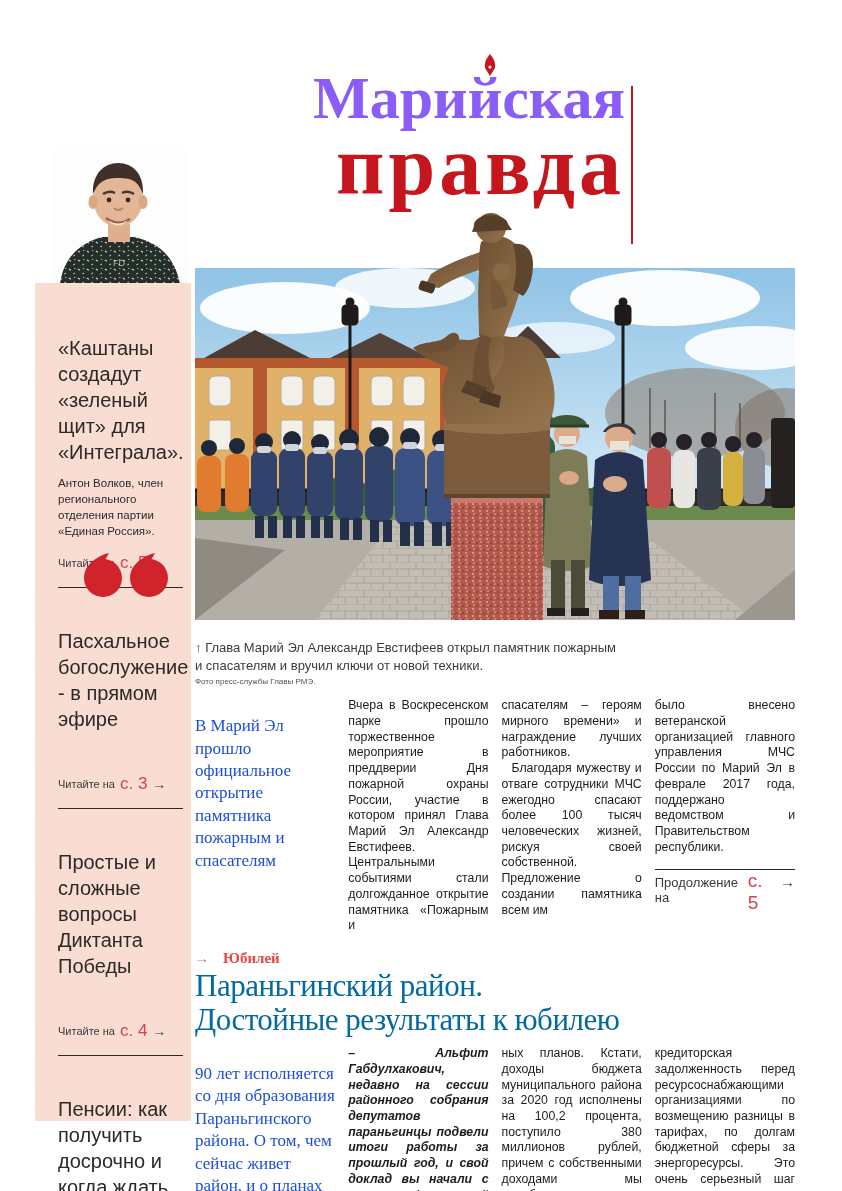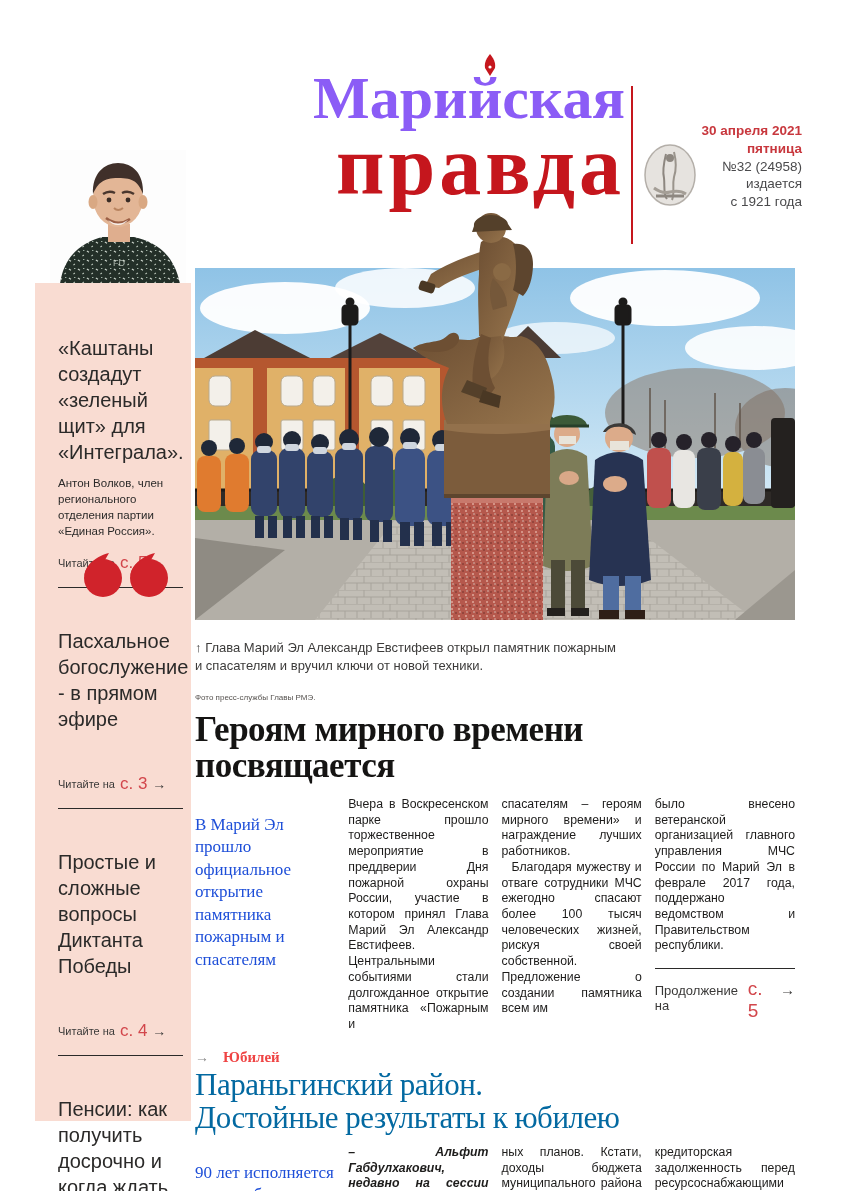--- a/index.html
+++ b/index.html
@@ -30,30 +30,30 @@
   .sb-read-page{font-size:17px;color:#d2464b;}
   .sb-read-arrow{font-size:14px;color:#3a3938;}
   .sb-div{border:0;border-top:1.3px solid #2b2a29;margin:0 0 40px 0;}
   .sb-gap{height:26px;}
 
   
   .main{position:absolute;left:195px;top:268px;width:600px;}
   .photo{position:relative;width:600px;height:352px;}
   .photo svg{position:absolute;left:0;top:-70px;}
   .caption{margin-top:19px;width:430px;font-size:13px;line-height:1.35;color:#3c3b3a;}
-  .credit{font-size:8px;color:#55514e;margin-top:19px;}
+  .credit{font-size:8px;color:#55514e;margin-top:3px;}
   .h1{font-family:"Liberation Serif",serif;font-weight:bold;font-size:35px;line-height:1.04;
       color:#151413;margin:10px 0 0 0;width:500px;letter-spacing:-0.5px;}
   .cols{display:grid;grid-template-columns:repeat(4,1fr);column-gap:13px;margin-top:12px;}
   .lead{font-family:"Liberation Serif",serif;font-size:17px;line-height:1.32;color:#1d4ed8;}
   .body-p{font-family:Liberation Sans, sans-serif;font-size:12.3px;line-height:1.28;
           text-align:justify;color:#1d1c1b;margin:0;}
   .body-p.indent{text-indent:10px;}
   .body-p.qa{font-weight:bold;font-style:italic;}
-  .cont{margin-top:14px;border-top:1.3px solid #2b2a29;padding-top:9px;
+  .cont{margin-top:14px;border-top:1.3px solid #2b2a29;
         display:flex;align-items:baseline;gap:6px;cursor:pointer;}
   .cont-label{font-size:13px;color:#3a3938;}
   .cont-page{font-size:19px;color:#d2464b;font-family:"Liberation Sans",sans-serif;}
   .cont-arrow{font-size:15px;color:#3a3938;}
   .kicker{display:flex;align-items:baseline;gap:14px;margin-top:16px;}
   .kicker-arrow{color:#8a8a8a;font-size:14px;}
   .kicker-label{font-family:"Liberation Serif",serif;font-weight:bold;font-size:15px;color:#ef4444;}
   .h2{font-family:"Liberation Serif",serif;font-size:31px;line-height:1.08;color:#0369a1;
       margin:2px 0 0 0;letter-spacing:-0.5px;}
   .h2 .l1{font-weight:400;display:block;}
@@ -68,37 +68,20 @@
   <div class="logo">
     <span class="logo-line1">Марийская</span>
     <span class="logo-line2">правда</span>
     <svg class="pen-nib" viewBox="0 0 14 22">
       <path d="M7 0 C10 4 13 8 12 14 L7 22 L2 14 C1 8 4 4 7 0 Z" fill="#c5161d"></path>
       <circle cx="7" cy="13" r="1.6" fill="#ffffff"></circle>
     </svg>
   </div>
   <div class="mast-rule"></div>
 
-  <div class="issue">
-    <svg class="issue-emblem" viewBox="0 0 52 62">
-      <ellipse cx="26" cy="31" rx="25" ry="30" fill="#e6e3df" stroke="#b4afa9" stroke-width="1.5"></ellipse>
-      <path d="M22 10 C20 18 18 26 20 34 C21 42 19 50 23 55" stroke="#8d8780" stroke-width="2" fill="none"></path>
-      <path d="M30 8 C32 16 33 24 30 33 C28 42 31 49 28 56" stroke="#9a948c" stroke-width="2" fill="none"></path>
-      <circle cx="26" cy="14" r="4" fill="#8d8780"></circle>
-      <path d="M10 44 q8 6 16 4 q10 -2 16 2" stroke="#a49e96" stroke-width="3" fill="none"></path>
-      <path d="M12 52 h28" stroke="#8d8780" stroke-width="3"></path>
-    </svg>
-    <div class="issue-text">
-      <div class="issue-red">30 апреля 2021</div>
-      <div class="issue-red">пятница</div>
-      <div>№32 (24958)</div>
-      <div>издается</div>
-      <div>с 1921 года</div>
-    </div>
-  </div>
 
   <svg class="portrait" viewBox="0 0 136 134">
     <rect width="136" height="134" fill="#fdfdfd"></rect>
     <defs>
       <pattern id="speck" width="9" height="9" patternUnits="userSpaceOnUse">
         <rect width="9" height="9" fill="#232f28"></rect>
         <rect x="1" y="2" width="2.4" height="1.1" fill="#cfd8cf" transform="rotate(28 2 2)"></rect>
         <rect x="5" y="6" width="1.8" height="1" fill="#b9c4b9" transform="rotate(-32 6 6)"></rect>
         <rect x="6" y="1" width="1.4" height="1" fill="#9fb0a4"></rect>
       </pattern>
@@ -404,21 +387,20 @@
         </g>
       </svg>
     </div>
 
     <div class="caption">
       <span>↑</span>
       <span>Глава Марий Эл Александр Евстифеев открыл памятник пожарным и спасателям и вручил ключи от новой техники.</span>
     </div>
     <div class="credit">Фото пресс-службы Главы РМЭ.</div>
 
-    <h1 class="h1">Героям мирного времени посвящается</h1>
     <div class="cols">
       <div>
         <p class="lead">В Марий Эл прошло официальное открытие памятника пожарным и спасателям</p>
       </div>
       <div>
         <p class="body-p">Вчера в Воскресенском парке прошло торжественное мероприятие в преддверии Дня пожарной охраны России, участие в котором принял Глава Марий Эл Александр Евстифеев. Центральными событиями стали долгожданное открытие памятника «Пожарным и</p>
       </div>
       <div>
         <p class="body-p">спасателям – героям мирного времени» и награждение лучших работников.</p>
         <p class="body-p indent">Благодаря мужеству и отваге сотрудники МЧС ежегодно спасают более 100 тысяч человеческих жизней, рискуя своей собственной. Предложение о создании памятника всем им</p>

